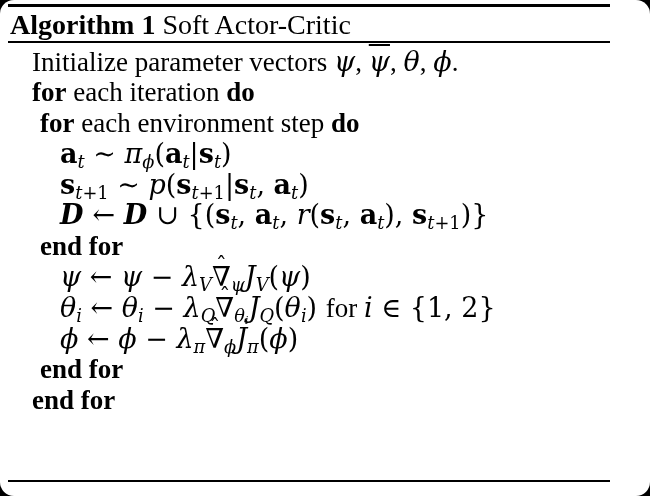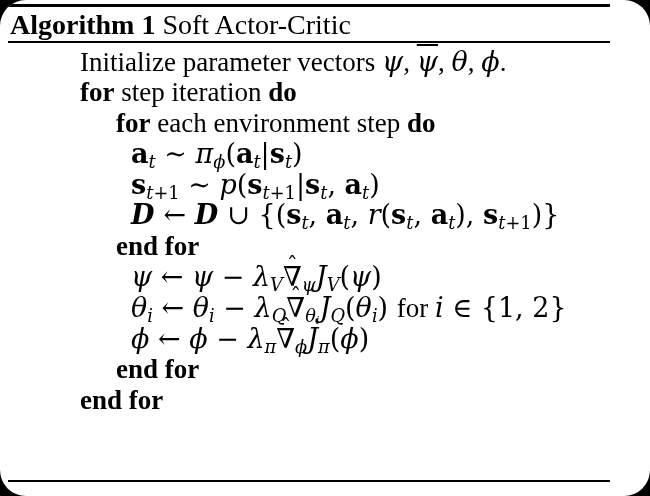--- a/index.html
+++ b/index.html
@@ -8,21 +8,21 @@
     width: 650px;
     height: 496px;
     background: #000000;
     overflow: hidden;
   }
   .window {
     position: relative;
     width: 650px;
     height: 496px;
     background: #ffffff;
-    border-radius: 26px;
+    border-radius: 14px;
     overflow: hidden;
     color: #000000;
   }
   .rule {
     background: #000000;
     margin-left: 8px;
     width: 602px;
   }
   .rule-thick { height: 3px; margin-top: 4px; }
   .rule-thin  { height: 1.5px; }
@@ -41,26 +41,25 @@
     font-size: 28px;
     font-family: "Liberation Serif", "DejaVu Serif", serif;
     white-space: nowrap;
   }
   .algo-title .t-r { margin-left: 7px; }
   .algo-body {
     margin-top: 4px;
     font-size: 27px;
     line-height: 30.8px;
     white-space: nowrap;
-    margin-left: 48px;
   }
   .algo-line { height: 30.8px; }
   .indent-0 { padding-left: 32px; }
-  .indent-1 { padding-left: 68px; }
-  .indent-2 { padding-left: 83px; }
+  .indent-1 { padding-left: 40px; }
+  .indent-2 { padding-left: 60px; }
 
   
   .t-r  { font-family: "Liberation Serif", "DejaVu Serif", serif; }
   .t-b  { font-family: "Liberation Serif", "DejaVu Serif", serif; font-weight: 700; }
   .t-m  { font-family: "DejaVu Serif", serif; }
   .t-i  { font-family: "DejaVu Serif", serif; font-style: italic; }
   .t-bf { font-family: "DejaVu Serif", serif; font-weight: 700; }
   .t-scr{ font-family: "DejaVu Serif", serif; font-style: italic; font-weight: 600; letter-spacing: 0.02em; }
   .t-sub{ font-size: 66%; vertical-align: -0.28em; }
   .t-sub .t-sub { vertical-align: -0.2em; }
@@ -81,21 +80,21 @@
 <body>
 
 <div class="window">
   <div class="rule rule-thick"></div>
   <div class="algo-title">
     <span class="t-b">Algorithm 1</span><span class="t-r">Soft Actor-Critic</span>
   </div>
   <div class="rule rule-thin"></div>
   <div class="algo-body">
       <div class="algo-line indent-0"><span class="t-r">Initialize parameter vectors </span><span class="t-i">ψ</span><span class="t-r">, </span><span class="t-bar"><span class="t-i">ψ</span></span><span class="t-r">, </span><span class="t-i">θ</span><span class="t-r">, </span><span class="t-i">ϕ</span><span class="t-r">.</span></div>
-      <div class="algo-line indent-0"><span class="t-b">for</span><span class="t-r"> step iteration </span><span class="t-b">do</span></div>
+      <div class="algo-line indent-0"><span class="t-b">for</span><span class="t-r"> each iteration </span><span class="t-b">do</span></div>
       <div class="algo-line indent-1"><span class="t-b">for</span><span class="t-r"> each environment step </span><span class="t-b">do</span></div>
       <div class="algo-line indent-2"><span class="t-bf">a</span><span class="t-sub"><span class="t-i">t</span></span><span class="t-m"> ∼ </span><span class="t-i">π</span><span class="t-sub"><span class="t-i">ϕ</span></span><span class="t-m">(</span><span class="t-bf">a</span><span class="t-sub"><span class="t-i">t</span></span><span class="t-m">|</span><span class="t-bf">s</span><span class="t-sub"><span class="t-i">t</span></span><span class="t-m">)</span></div>
       <div class="algo-line indent-2"><span class="t-bf">s</span><span class="t-sub"><span class="t-i">t</span><span class="t-m">+1</span></span><span class="t-m"> ∼ </span><span class="t-i">p</span><span class="t-m">(</span><span class="t-bf">s</span><span class="t-sub"><span class="t-i">t</span><span class="t-m">+1</span></span><span class="t-m">|</span><span class="t-bf">s</span><span class="t-sub"><span class="t-i">t</span></span><span class="t-m">, </span><span class="t-bf">a</span><span class="t-sub"><span class="t-i">t</span></span><span class="t-m">)</span></div>
       <div class="algo-line indent-2"><span class="t-scr">D</span><span class="t-m"> ← </span><span class="t-scr">D</span><span class="t-m"> ∪ {(</span><span class="t-bf">s</span><span class="t-sub"><span class="t-i">t</span></span><span class="t-m">, </span><span class="t-bf">a</span><span class="t-sub"><span class="t-i">t</span></span><span class="t-m">, </span><span class="t-i">r</span><span class="t-m">(</span><span class="t-bf">s</span><span class="t-sub"><span class="t-i">t</span></span><span class="t-m">, </span><span class="t-bf">a</span><span class="t-sub"><span class="t-i">t</span></span><span class="t-m">), </span><span class="t-bf">s</span><span class="t-sub"><span class="t-i">t</span><span class="t-m">+1</span></span><span class="t-m">)}</span></div>
       <div class="algo-line indent-1"><span class="t-b">end for</span></div>
       <div class="algo-line indent-2"><span class="t-i">ψ</span><span class="t-m"> ← </span><span class="t-i">ψ</span><span class="t-m"> − </span><span class="t-i">λ</span><span class="t-sub"><span class="t-i">V</span></span><span class="t-hat">∇</span><span class="t-sub"><span class="t-i">ψ</span></span><span class="t-i">J</span><span class="t-sub"><span class="t-i">V</span></span><span class="t-m">(</span><span class="t-i">ψ</span><span class="t-m">)</span></div>
       <div class="algo-line indent-2"><span class="t-i">θ</span><span class="t-sub"><span class="t-i">i</span></span><span class="t-m"> ← </span><span class="t-i">θ</span><span class="t-sub"><span class="t-i">i</span></span><span class="t-m"> − </span><span class="t-i">λ</span><span class="t-sub"><span class="t-i">Q</span></span><span class="t-hat">∇</span><span class="t-sub"><span class="t-i">θ</span><span class="t-sub"><span class="t-i">i</span></span></span><span class="t-i">J</span><span class="t-sub"><span class="t-i">Q</span></span><span class="t-m">(</span><span class="t-i">θ</span><span class="t-sub"><span class="t-i">i</span></span><span class="t-m">) </span><span class="t-r">for </span><span class="t-i">i</span><span class="t-m"> ∈ {1, 2}</span></div>
       <div class="algo-line indent-2"><span class="t-i">ϕ</span><span class="t-m"> ← </span><span class="t-i">ϕ</span><span class="t-m"> − </span><span class="t-i">λ</span><span class="t-sub"><span class="t-i">π</span></span><span class="t-hat">∇</span><span class="t-sub"><span class="t-i">ϕ</span></span><span class="t-i">J</span><span class="t-sub"><span class="t-i">π</span></span><span class="t-m">(</span><span class="t-i">ϕ</span><span class="t-m">)</span></div>
       <div class="algo-line indent-1"><span class="t-b">end for</span></div>
       <div class="algo-line indent-0"><span class="t-b">end for</span></div>

